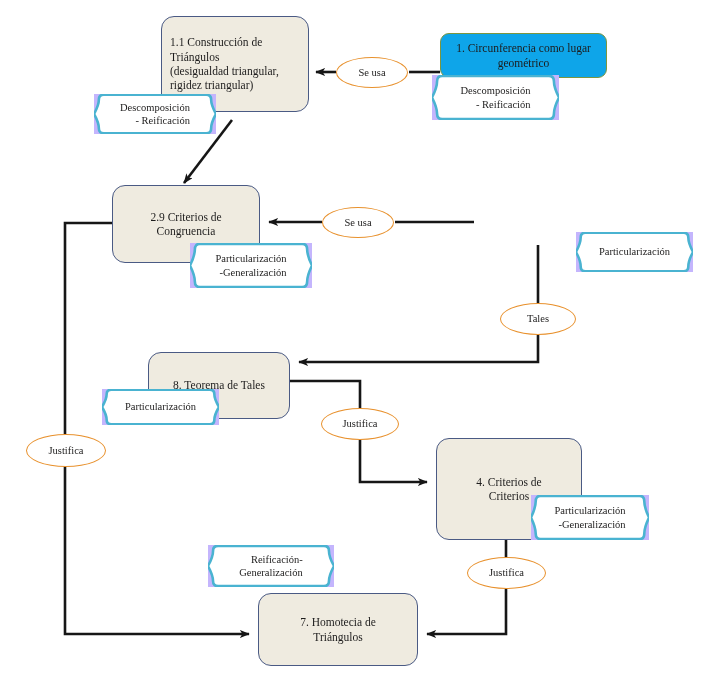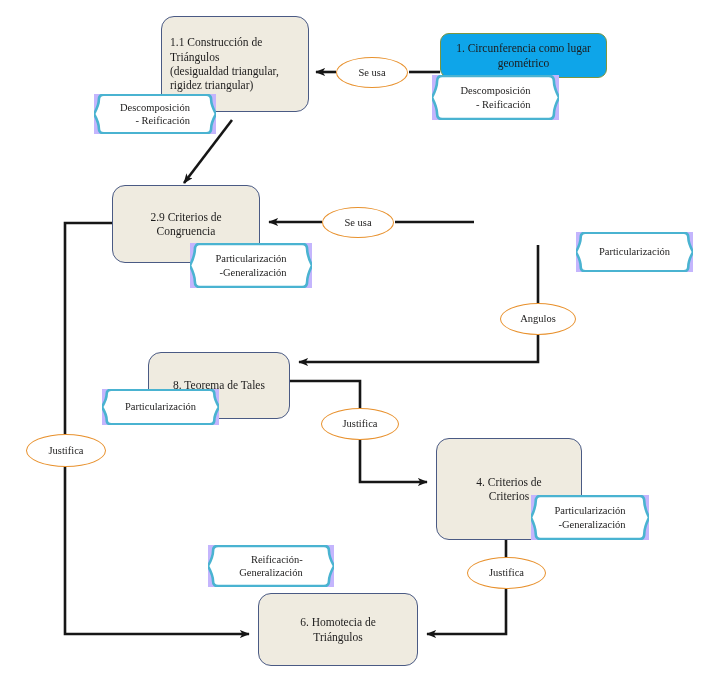--- a/index.html
+++ b/index.html
@@ -105,21 +105,21 @@
 
   <div class="node proc" style="left:436px;top:438px;width:146px;height:102px;">
     <div>
       <div>4. Criterios de</div>
       <div>Criterios</div>
     </div>
   </div>
 
   <div class="node proc" style="left:258px;top:593px;width:160px;height:73px;">
     <div>
-      <div>6. Homotecia de</div>
+      <div>7. Homotecia de</div>
       <div>Triángulos</div>
     </div>
   </div>
 
   <div class="node tag" style="left:94px;top:94px;width:122px;height:40px;">
     <svg class="tagbg" viewBox="0 0 100 100" preserveAspectRatio="none">
       <path d="M8,2 H92 Q96,2 96,14 Q96,28 100,50 Q96,72 96,86 Q96,98 92,98
                H8 Q4,98 4,86 Q4,72 0,50 Q4,28 4,14 Q4,2 8,2 Z" fill="#ffffff" stroke="#4ab3d1" stroke-width="2.6" vector-effect="non-scaling-stroke"></path>
     </svg>
     <div class="txt">
@@ -194,21 +194,21 @@
 
   <div class="node ell" style="left:336px;top:57px;width:72px;height:31px;">
     <span>Se usa</span>
   </div>
 
   <div class="node ell" style="left:322px;top:207px;width:72px;height:31px;">
     <span>Se usa</span>
   </div>
 
   <div class="node ell" style="left:500px;top:303px;width:76px;height:32px;">
-    <span>Angulos</span>
+    <span>Tales</span>
   </div>
 
   <div class="node ell" style="left:321px;top:408px;width:78px;height:32px;">
     <span>Justifica</span>
   </div>
 
   <div class="node ell" style="left:26px;top:434px;width:80px;height:33px;">
     <span>Justifica</span>
   </div>
 

